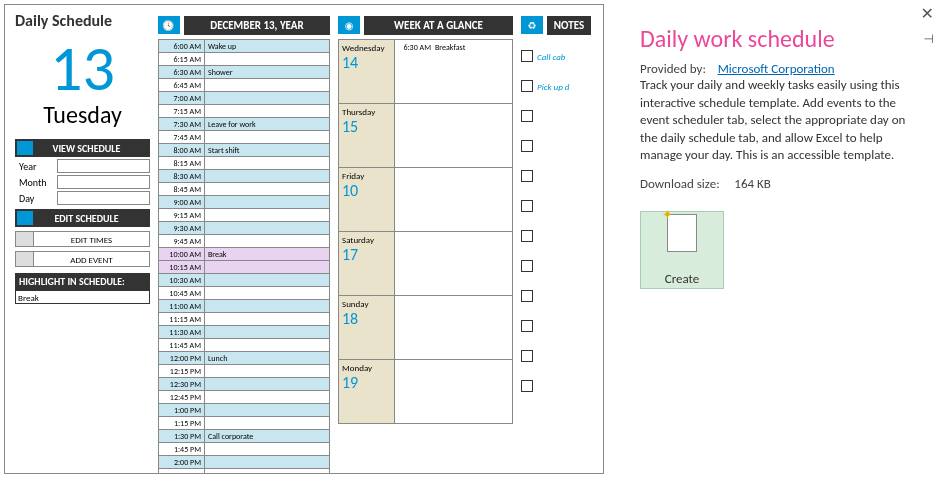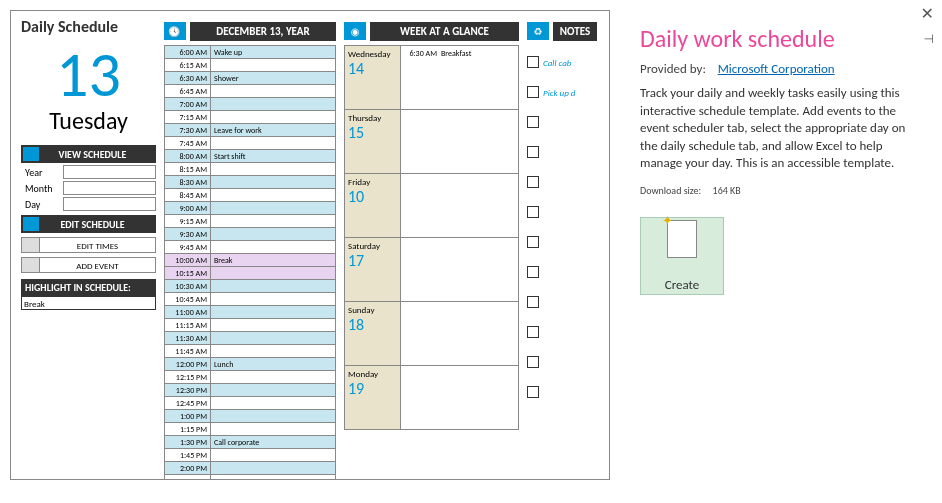--- a/index.html
+++ b/index.html
@@ -8,21 +8,21 @@
     font-size: 12px;
     background: #fff;
     width: 942px;
     height: 503px;
     position: relative;
     display: flex;
   }
   .preview-pane {
     width: 620px;
     height: 378px;
-    padding: 10px;
+    padding: 4px;
     background: #fff;
   }
   .template-preview {
     border: 1px solid #888;
     width: 600px;
     height: 470px;
     padding: 6px 10px;
     background: #fff;
     display: flex;
     gap: 8px;
@@ -211,25 +211,25 @@
   }
   .pr-row {
     font-size:13px;
     margin-top:8px;
     color:#444;
   }
   .pr-row a { color:#0066b3; text-decoration:underline; cursor:pointer; }
   .desc {
     font-size:13px;
     color:#333;
-    margin-top:8px;
+    margin-top:0;
     line-height:1.35;
   }
   .dl-row {
-    font-size:10px;
+    font-size:13px;
     margin-top:12px;
     color:#444;
   }
   .create-btn {
     margin-top:20px;
     width:84px;
     height:78px;
     background:#d8ecdc;
     border:1px solid #a8cdb4;
     display:flex;

